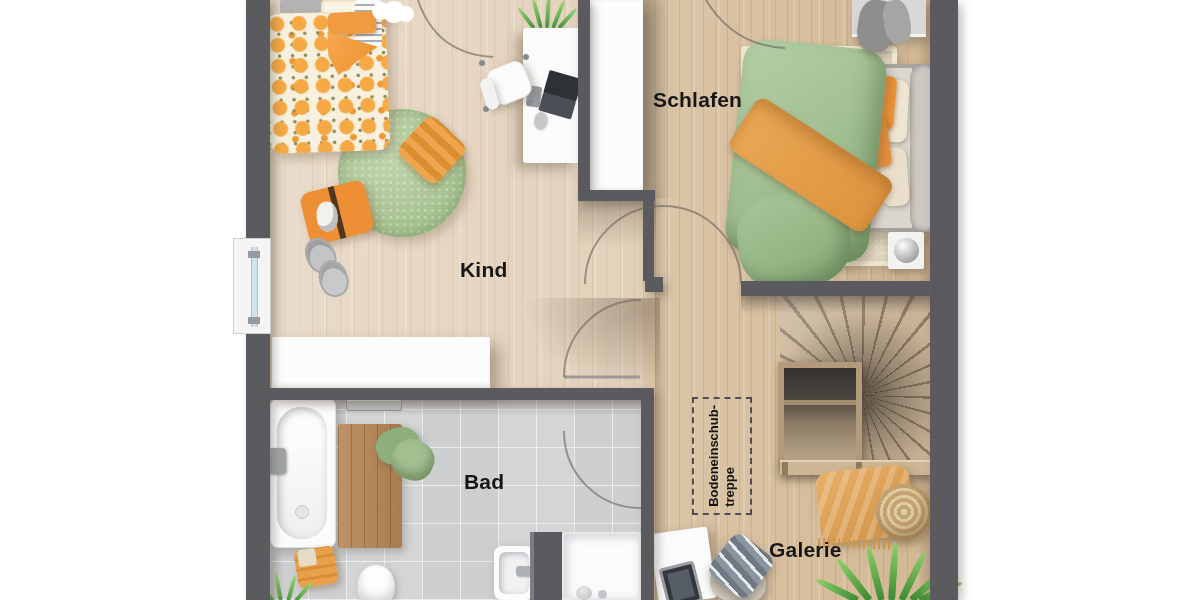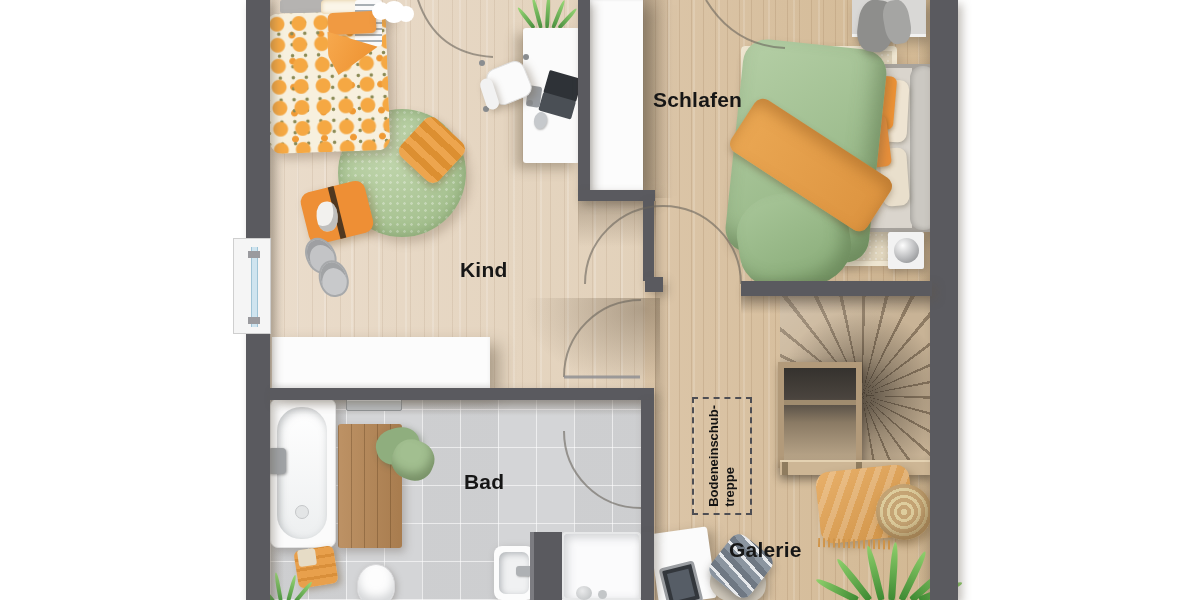--- a/index.html
+++ b/index.html
@@ -236,15 +236,15 @@
       <path d="M 585,284 C 585,241 620,206 663,206 C 706,206 741,241 741,284"></path>
       <path d="M 564,377 C 564,334 598,300 641,300"></path>
       <path d="M 564,431 C 564,474 598,508 641,508"></path>
     </g>
     <path d="M 564,377 L 640,377" stroke="#8f8f93" stroke-width="3" fill="none" opacity="0.85"></path>
   </svg>
 
   <div class="lbl" style="left:653px;top:88px;">Schlafen</div>
   <div class="lbl" style="left:460px;top:258px;">Kind</div>
   <div class="lbl" style="left:464px;top:470px;">Bad</div>
-  <div class="lbl" style="left:729px;top:538px;">Galerie</div>
+  <div class="lbl" style="left:769px;top:538px;">Galerie</div>
 
 </div>
 
 </body></html>

